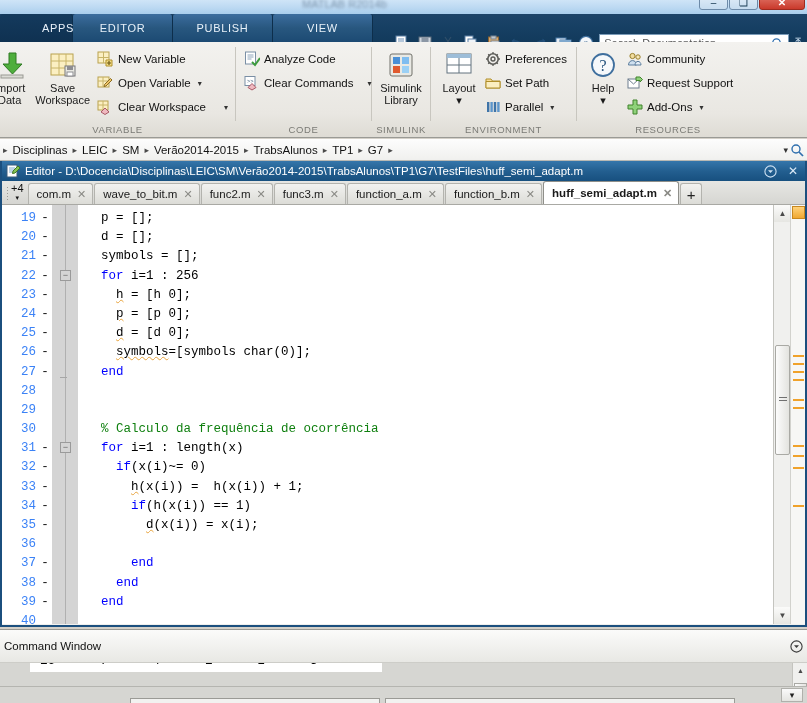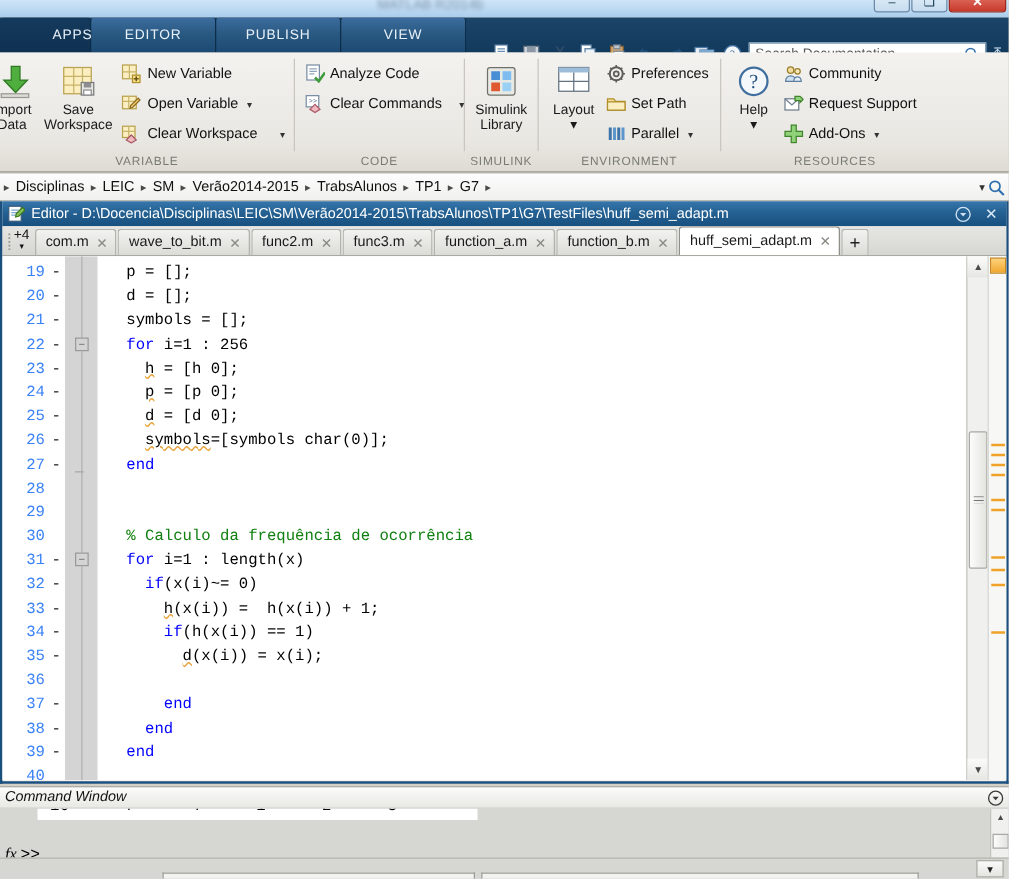--- a/index.html
+++ b/index.html
@@ -146,21 +146,21 @@
   .etab {
     height: 21px; display: flex; align-items: center; gap: 6px;
     padding: 0 6px 0 8px; font-size: 11.5px; color: #1a1a1a;
     background: linear-gradient(180deg,#efefec,#dedeD9);
     background: linear-gradient(180deg,#f2f2f0,#dcdcd7);
     border: 1px solid #b3b3ae; border-bottom: none;
     border-radius: 3px 3px 0 0; margin-right: 1px; white-space: nowrap;
   }
   .etab.active {
     background: #ffffff; height: 23px; border-color: #8f8f8a;
-    font-weight: normal;
+    font-weight: bold;
   }
   .etab .x { color: #8a8a85; font-size: 11px; }
   .tab-add {
     height: 21px; width: 22px; display: flex; align-items: center; justify-content: center;
     font-size: 15px; color: #222;
     background: linear-gradient(180deg,#f2f2f0,#dcdcd7);
     border: 1px solid #b3b3ae; border-bottom: none; border-radius: 3px 3px 0 0;
   }
 
   .code-area {
@@ -229,22 +229,22 @@
   }
   .an-mark { position: absolute; left: 2px; width: 11px; height: 2px; background: #f0a22a; }
 
   
   .cmdwin {
     position: absolute; top: 629px; left: 0; width: 807px; height: 74px;
     background: #f0f0ee; border-top: 1px solid #9a9a95;
   }
   .cmd-title {
     height: 17px; background: linear-gradient(180deg,#fbfbfa,#e8e8e4);
-    display: flex; align-items: center; padding: 0 4px;
-    font-size: 11.5px; color: #111; border-bottom: 1px solid #cdcdc8; font-style: italic;
+    display: flex; align-items: center; padding: 16px 4px;
+    font-size: 11.5px; color: #111; border-bottom: 1px solid #cdcdc8;
   }
   .cmd-title .ct-ctl { margin-left: auto; font-size: 12px; color: #3b3b3b; }
   .cmd-body { position: relative; height: 56px; background: #d6d6d2; overflow: hidden; }
   .cmd-out {
     position: absolute; top: -9px; left: 30px; width: 352px; height: 18px;
     background: #fff; font-family: "Liberation Mono", monospace; font-size: 12.5px;
     color: #000; white-space: pre; overflow: hidden; padding-left: 10px;
   }
   .cmd-prompt {
     position: absolute; left: 4px; top: 28px;

